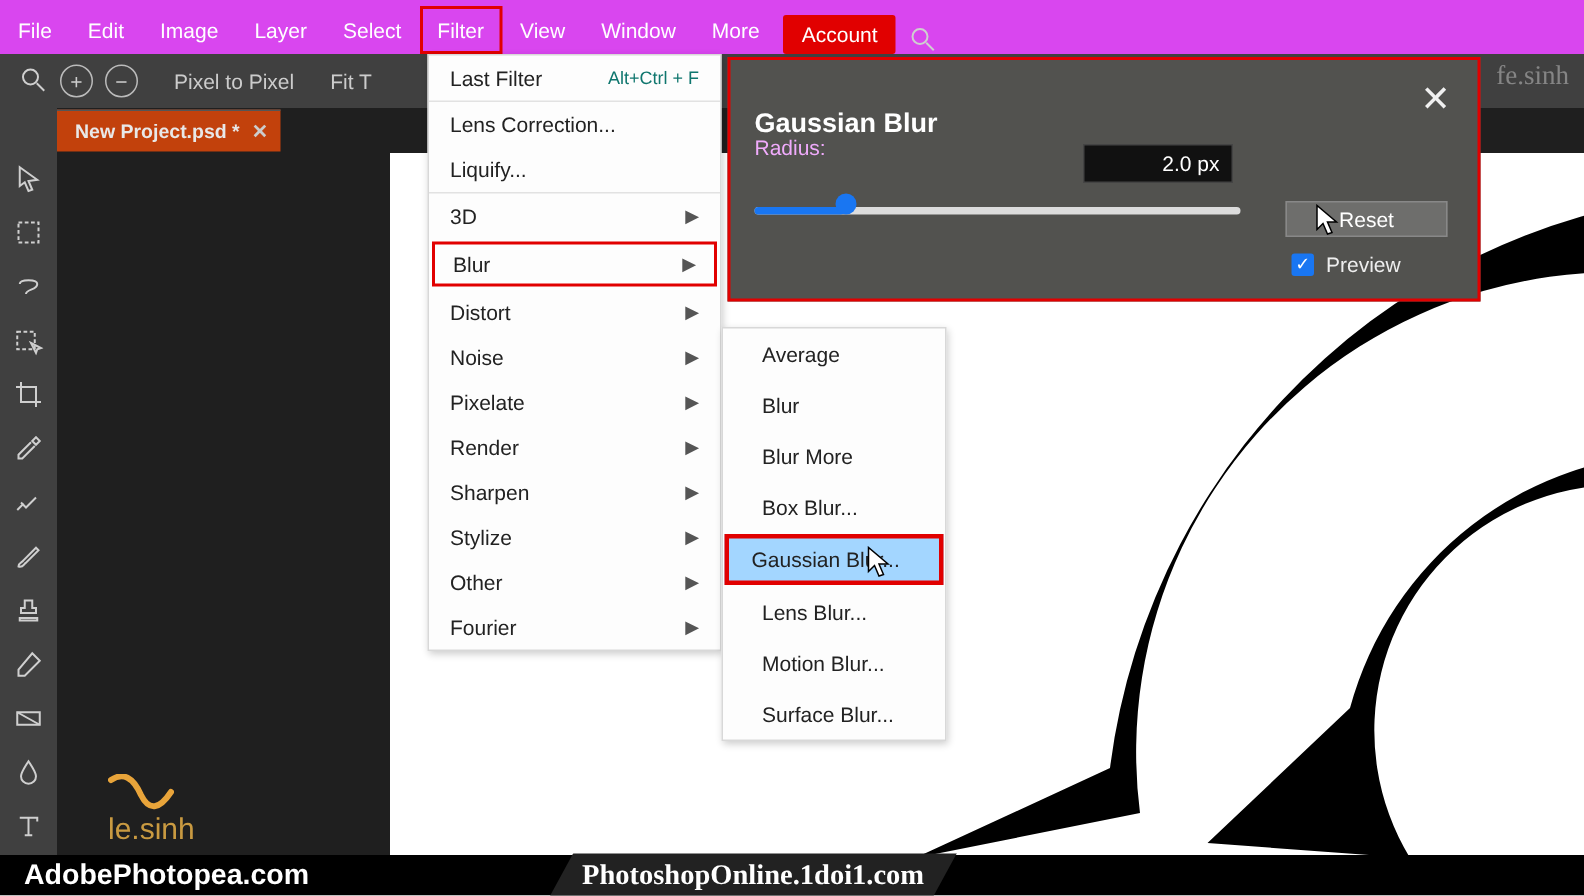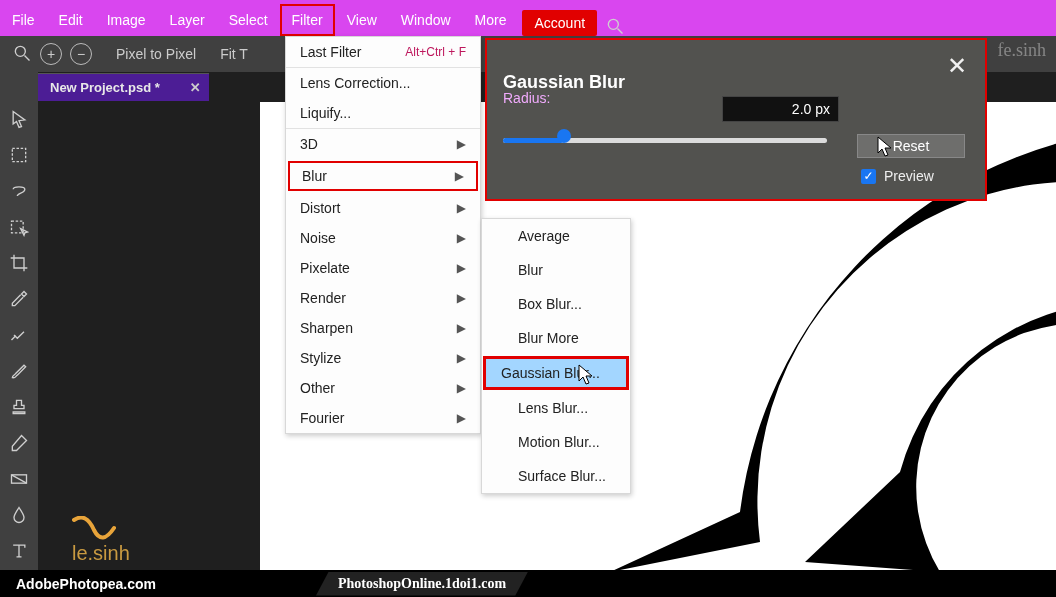--- a/index.html
+++ b/index.html
@@ -63,28 +63,28 @@
 .toolbar2 .label { margin-left: 24px; }
 .tabbar {
   position: absolute;
   top: 72px; left: 38px;
   height: 30px;
   display: flex;
   align-items: center;
   z-index: 80;
 }
 .tab {
-  background: #4c1d95;
+  background: #c2410c;
   color: #e8e8e8;
   font-size: 13px;
   font-weight: bold;
   padding: 6px 8px 6px 12px;
   display: flex;
   align-items: center;
-  gap: 26px;
+  gap: 4px;
   border-top: 1px solid #555;
 }
 .tab-close { color: #ccc; font-size: 13px; margin-left: 4px; }
 .toolbox {
   position: absolute;
   left: 0; top: 36px; bottom: 27px;
   width: 38px;
   background: #404040;
   display: flex;
   flex-direction: column;
@@ -131,39 +131,39 @@
   align-items: center;
   justify-content: space-between;
   padding: 7px 14px;
   white-space: nowrap;
 }
 .filter-menu .sep {
   height: 1px;
   background: #e2e2e2;
 }
 .filter-menu .arrow { color: #555; font-size: 12px; margin-left: 10px; }
-.filter-menu .shortcut { color: #be185d; font-size: 12px; text-align: right; }
+.filter-menu .shortcut { color: #0f766e; font-size: 12px; text-align: right; }
 .filter-menu .row.blur-row {
   border: 2px solid #e10000;
   padding: 5px 12px;
   margin: 2px;
 }
 .blur-submenu {
   position: absolute;
   left: 481px; top: 218px;
   width: 150px;
   background: #fdfdfd;
   border: 1px solid #d8d8d8;
   box-shadow: 1px 2px 5px rgba(0,0,0,.2);
   color: #222;
   font-size: 14px;
   z-index: 210;
 }
 .blur-submenu .sub-row {
-  padding: 9px 36px;
+  padding: 9px 26px;
   white-space: nowrap;
 }
 .blur-submenu .sub-row.selected {
   background: #a3d6ff;
   border: 3px solid #e10000;
   padding: 6px 15px;
   margin: 1px;
 }
 .dialog {
   position: absolute;
@@ -193,21 +193,21 @@
 .radius-label {
   position: absolute;
   left: 16px; top: 50px;
   font-size: 14px;
   color: #f0abfc;
   text-align: right;
 }
 .radius-input {
   position: absolute;
   left: 235px; top: 56px;
-  width: 117px; height: 26px;
+  width: 100px; height: 26px;
   background: #111;
   border: 1px solid #444;
   color: #fff;
   text-align: right;
   padding-right: 8px;
   font-size: 14px;
 }
 .slider {
   position: absolute;
   left: 16px; top: 93px;
@@ -264,21 +264,21 @@
   font-size: 12px;
   display: flex; align-items: center; justify-content: center;
   border-radius: 2px;
 }
 .footer {
   position: absolute;
   left: 0; bottom: 0; right: 0;
   height: 27px;
   background: #000;
   color: #fff;
-  font-size: 14px;
+  font-size: 19px;
   font-weight: bold;
   display: flex;
   align-items: center;
 }
 .footer .f1 { margin-left: 16px; }
 .footer .f2 {
   margin-left: 160px;
   background: #222;
   padding: 4px 22px;
   clip-path: polygon(6% 0, 100% 0, 94% 100%, 0 100%);
@@ -486,22 +486,22 @@
     </div>
   <div class="row">
       <span>Fourier</span>
       <span class="arrow">▶</span>
     </div>
 </div>
 
 <div class="blur-submenu">
   <div class="sub-row">Average</div>
   <div class="sub-row">Blur</div>
+  <div class="sub-row">Blur More</div>
   <div class="sub-row">Box Blur...</div>
-  <div class="sub-row">Blur More</div>
   <div class="sub-row selected">Gaussian Blur...</div>
   <div class="sub-row">Lens Blur...</div>
   <div class="sub-row">Motion Blur...</div>
   <div class="sub-row">Surface Blur...</div>
 </div>
 
 <div class="dialog">
   <div class="dialog-title">Gaussian Blur</div>
   <div class="dialog-close">✕</div>
   <div class="radius-label">Radius:</div>

